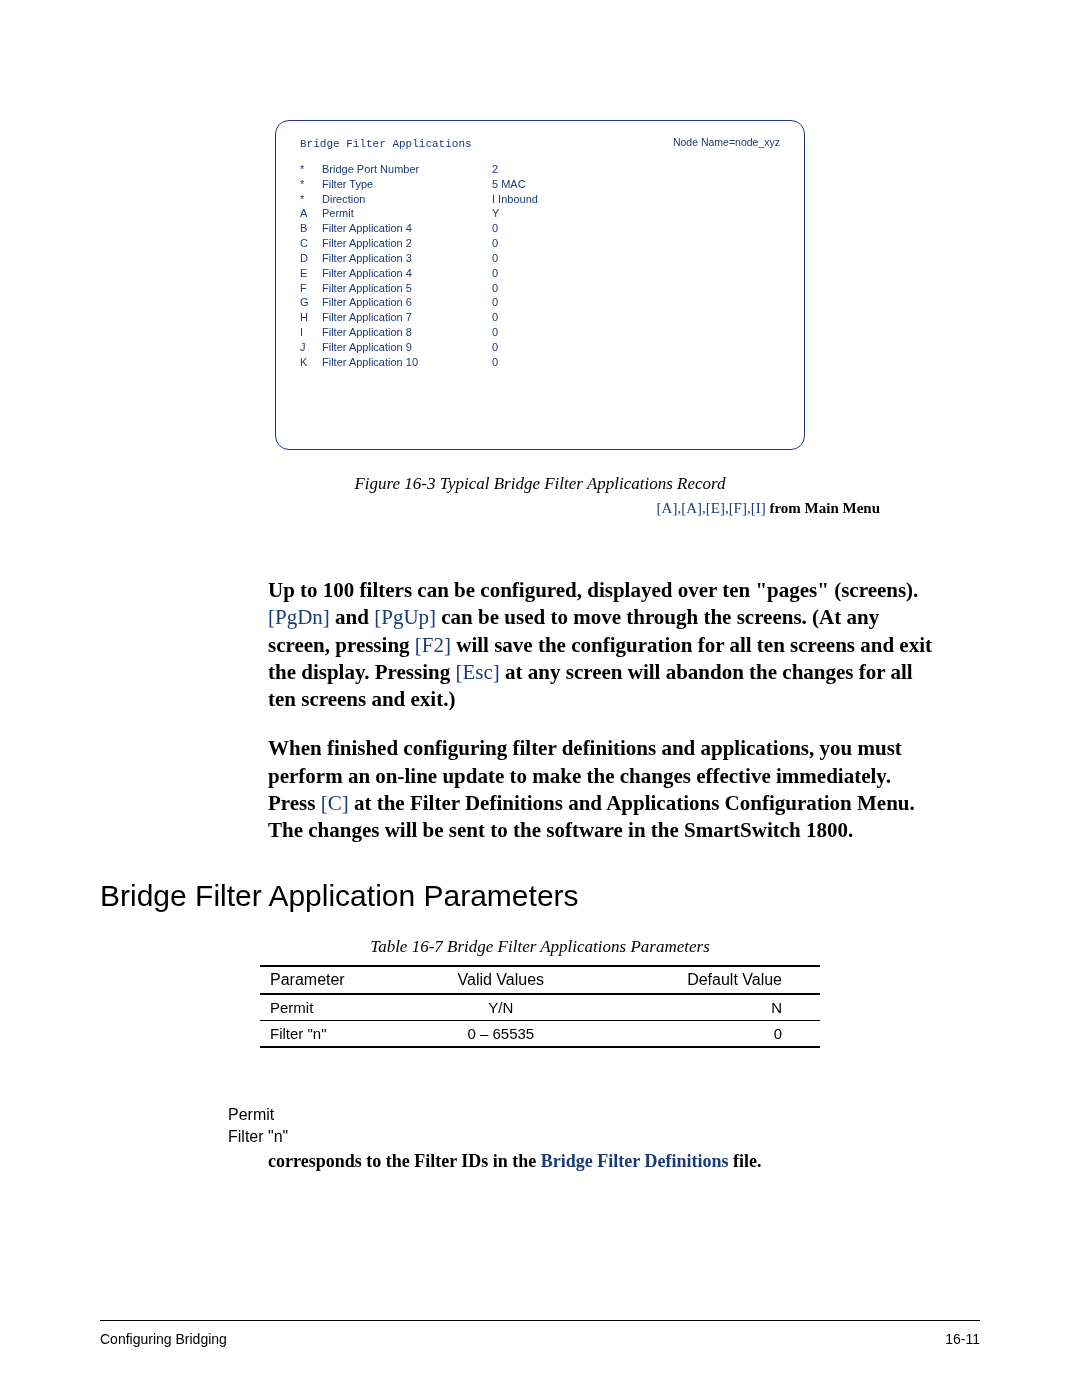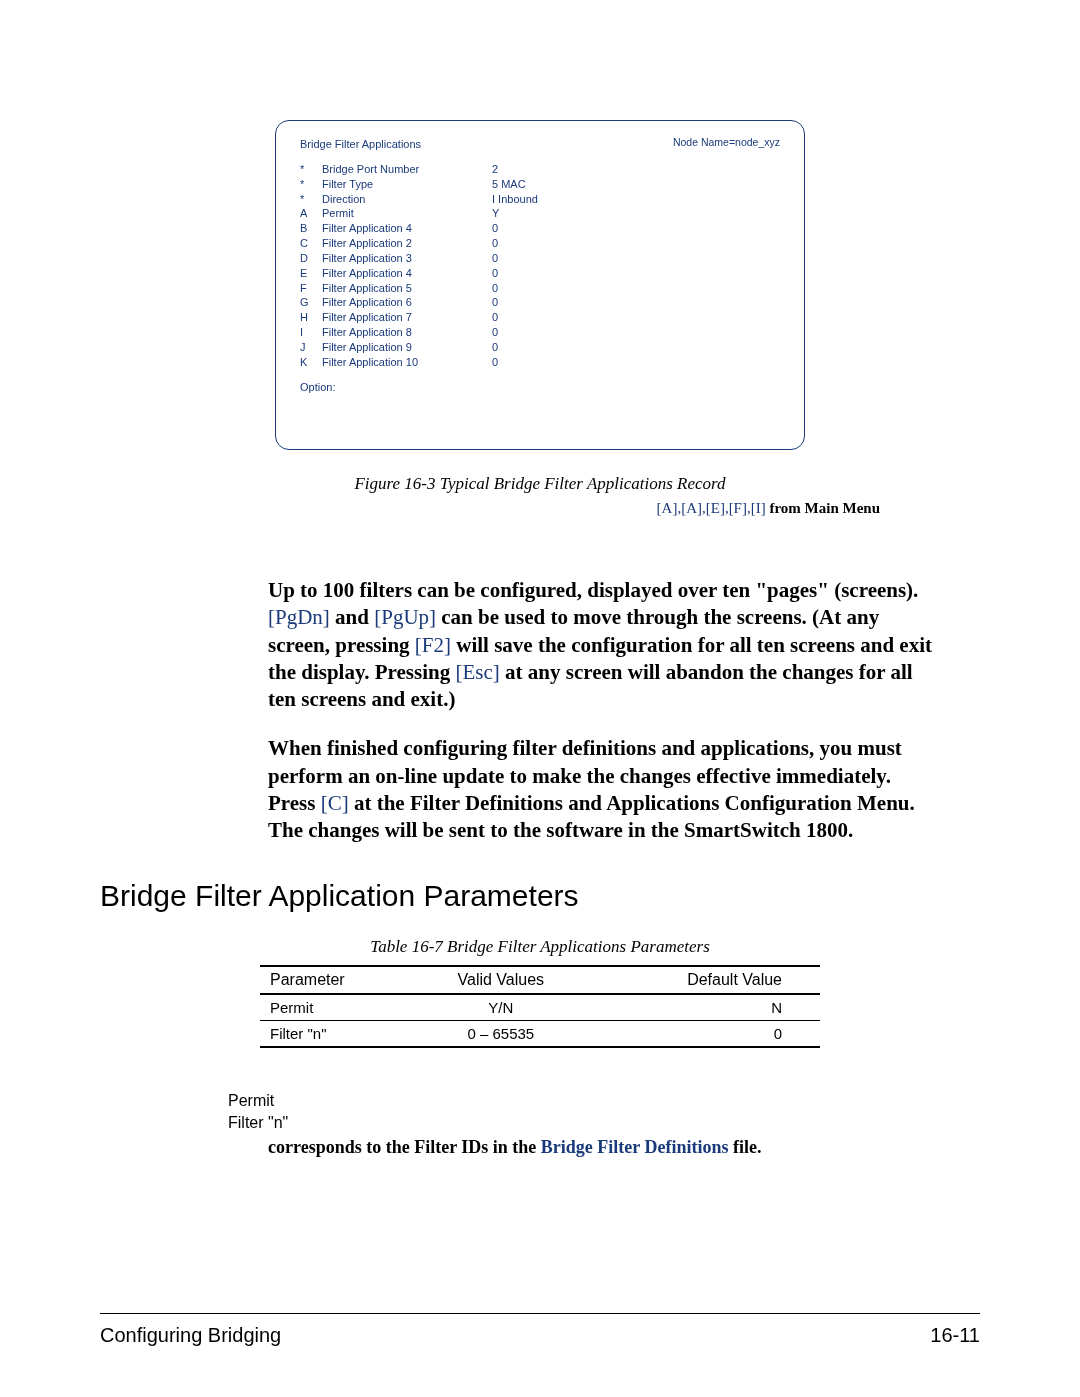--- a/index.html
+++ b/index.html
@@ -34,20 +34,21 @@
     }
     .terminal .node-name {
       position: absolute;
       top: 14px;
       right: 24px;
       font-size: 10.5px;
     }
     .terminal .title {
       margin-top: 2px;
       margin-bottom: 10px;
+      font-family: Liberation Mono, monospace;
     }
     .terminal .row {
       display: flex;
     }
     .terminal .bullet { width: 22px; }
     .terminal .label  { width: 170px; }
     .terminal .option { margin-top: 10px; }
     
     .fig-caption {
       text-align: center;
@@ -87,21 +88,21 @@
     .table-caption {
       text-align: center;
       font-style: italic;
       font-family: "Times New Roman", Georgia, serif;
       font-size: 17px;
       margin-bottom: 8px;
     }
     
     table.param-table {
       width: 560px;
-      margin: 0 auto 44px auto;
+      margin: 0 auto 58px auto;
       border-collapse: collapse;
       font-family: Arial, Helvetica, sans-serif;
       font-size: 15px;
     }
     table.param-table th, table.param-table td {
       border-top: 1px solid #000;
       border-bottom: 1px solid #000;
       padding: 4px 10px;
       font-weight: 400;
     }
@@ -133,21 +134,21 @@
     .footer {
       position: absolute;
       left: 100px;
       right: 100px;
       bottom: 50px;
       border-top: 1px solid #000;
       padding-top: 10px;
       display: flex;
       justify-content: space-between;
       font-family: Arial, Helvetica, sans-serif;
-      font-size: 20px;
+      font-size: 14px;
       text-align: right;
     }
   </style>
 </head>
 <body>
 
 <div class="page">
 
   <div class="terminal">
     <div class="node-name">Node Name=node_xyz</div>
@@ -217,21 +218,20 @@
           <span class="bullet">J</span>
           <span class="label">Filter Application 9</span>
           <span>0</span>
         </div>
       <div class="row">
           <span class="bullet">K</span>
           <span class="label">Filter Application 10</span>
           <span>0</span>
         </div>
     </div>
-    <div class="option">Option:</div>
   </div>
 
   <div class="fig-caption">Figure 16-3   Typical Bridge Filter Applications Record</div>
   <div class="fig-path">
     <span class="keys">[A],[A],[E],[F],[I]</span><span class="bold">   from Main Menu</span>
   </div>
 
   <div class="body-text">
     <p>
       <b>Up to 100 filters can be configured, displayed over ten "pages" (screens). </b><span class="key">[PgDn]</span><b> and </b><span class="key">[PgUp]</span><b> can be used to move through the screens. (At any screen, pressing </b><span class="key">[F2]</span><b> will save the configuration for all ten screens and exit the display. Pressing </b><span class="key">[Esc]</span><b> at any screen will abandon the changes for all ten screens and exit.)</b>

